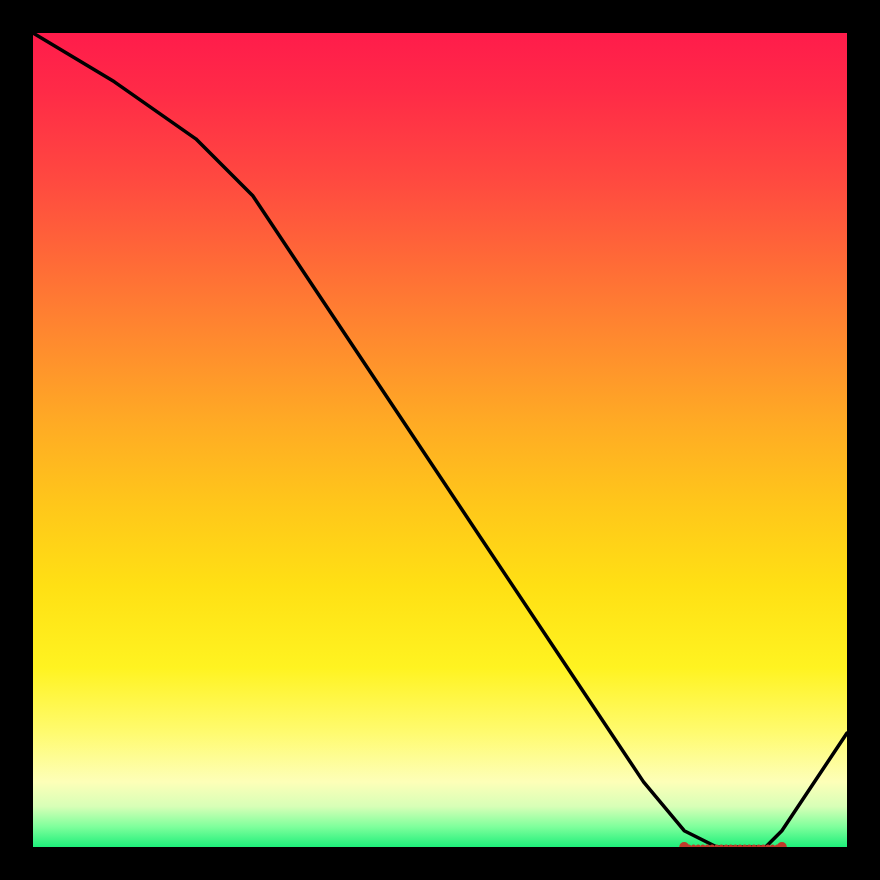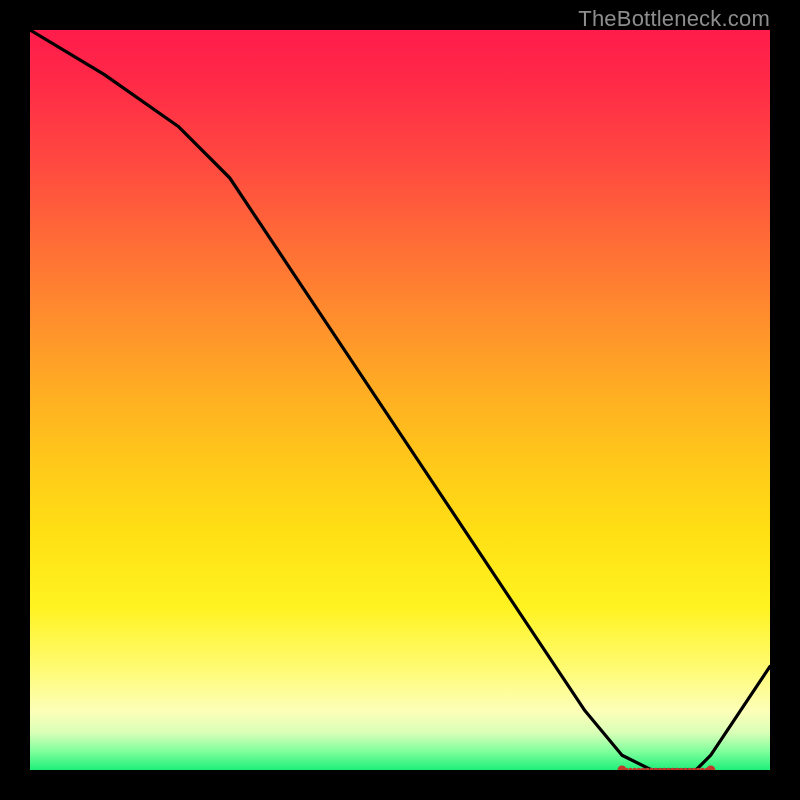--- a/index.html
+++ b/index.html
@@ -88,14 +88,13 @@
           <circle cx="651.2" cy="740.0" r="2.3" fill="#c0392b"></circle>
           <circle cx="655.4" cy="740.0" r="2.3" fill="#c0392b"></circle>
           <circle cx="659.7" cy="740.0" r="2.3" fill="#c0392b"></circle>
           <circle cx="663.9" cy="740.0" r="2.3" fill="#c0392b"></circle>
           <circle cx="668.1" cy="740.0" r="2.3" fill="#c0392b"></circle>
           <circle cx="672.3" cy="740.0" r="2.3" fill="#c0392b"></circle>
           <circle cx="676.6" cy="740.0" r="2.3" fill="#c0392b"></circle>
         </g>
     </svg>
   </div>
-  <div class="watermark">TheBottleneck.com</div>
 </div>
 
 </body></html>

